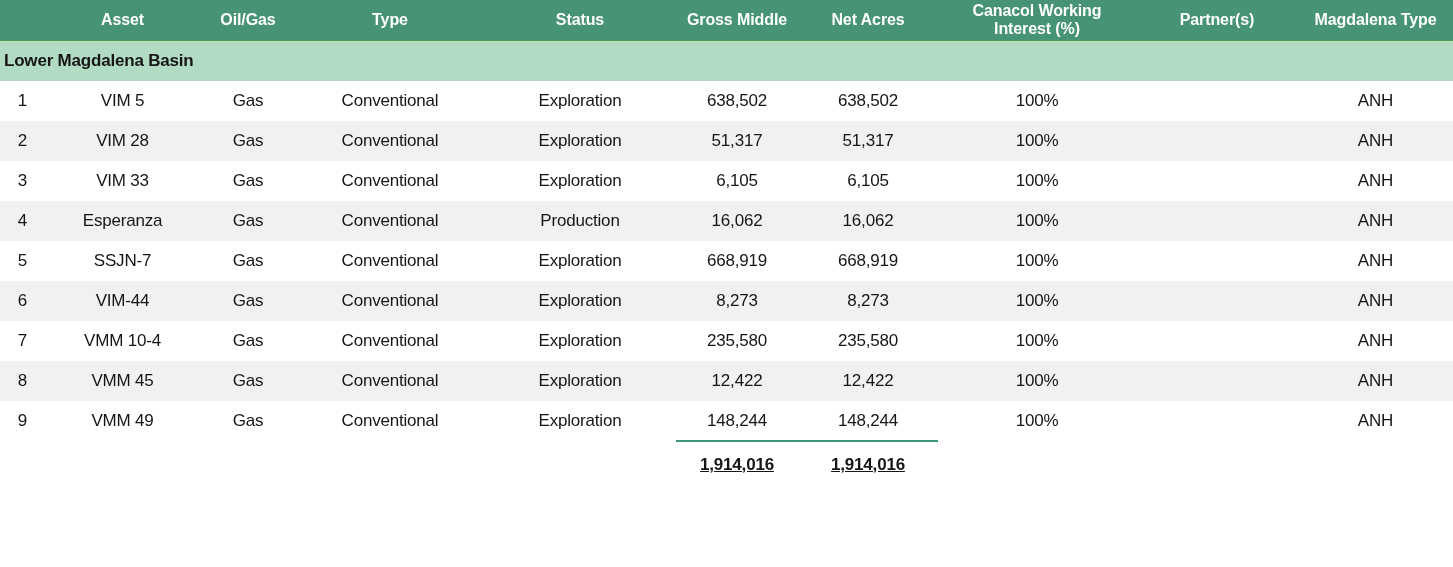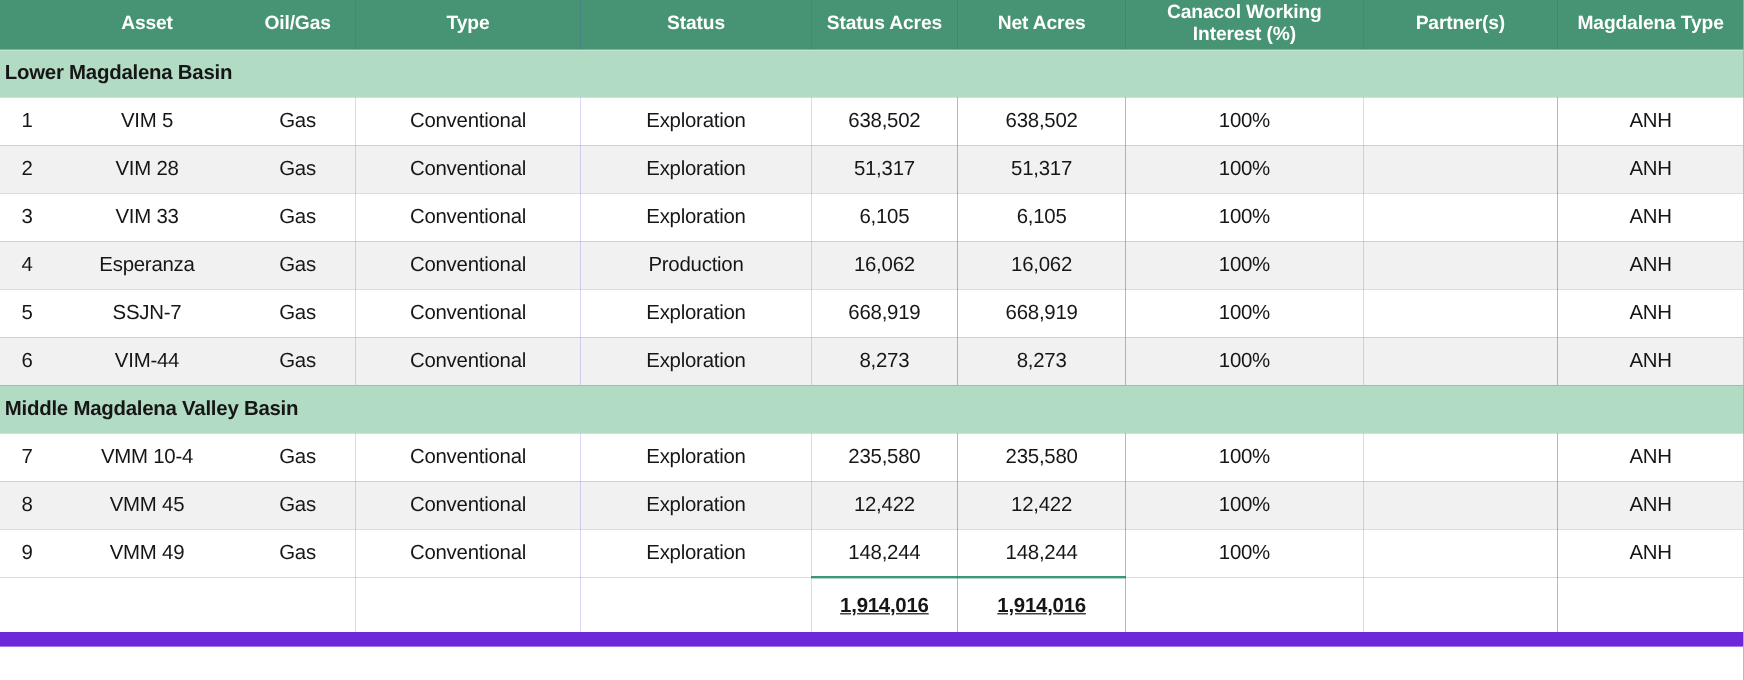--- a/index.html
+++ b/index.html
@@ -13,23 +13,23 @@
   }
   * { box-sizing: border-box; }
   html, body {
     margin: 0;
     padding: 0;
     background: #ffffff;
     font-family: "Liberation Sans", "DejaVu Sans", sans-serif;
   }
   .page {
     width: 1453px;
-    height: 539px;
+    height: 479px;
     overflow: hidden;
-    background: #6d28d9;
+    background: #84cc16;
   }
   table.assets {
     width: 1453px;
     border-collapse: collapse;
     table-layout: fixed;
   }
   table.assets thead th {
     background: var(--header-bg);
     color: var(--header-text);
     font-size: 16px;
@@ -89,21 +89,21 @@
       <col style="width:162px">
       <col style="width:155px">
     </colgroup>
     <thead>
       <tr>
         <th></th>
         <th>Asset</th>
         <th>Oil/Gas</th>
         <th>Type</th>
         <th>Status</th>
-        <th>Status Acres</th>
+        <th>Gross Middle</th>
         <th>Net Acres</th>
         <th>Canacol Working Interest (%)</th>
         <th>Partner(s)</th>
         <th>Magdalena Type</th>
       </tr>
     </thead>
     <tbody id="table-body">
         <tr class="section-row">
           <td colspan="10">Lower Magdalena Basin</td>
         </tr>
@@ -172,23 +172,20 @@
           <td>VIM-44</td>
           <td>Gas</td>
           <td>Conventional</td>
           <td>Exploration</td>
           <td>8,273</td>
           <td>8,273</td>
           <td>100%</td>
           <td></td>
           <td>ANH</td>
         </tr>
-        <tr class="section-row">
-          <td colspan="10">Middle Magdalena Valley Basin</td>
-        </tr>
         <tr class="data-row">
           <td>7</td>
           <td>VMM 10-4</td>
           <td>Gas</td>
           <td>Conventional</td>
           <td>Exploration</td>
           <td>235,580</td>
           <td>235,580</td>
           <td>100%</td>
           <td></td>

